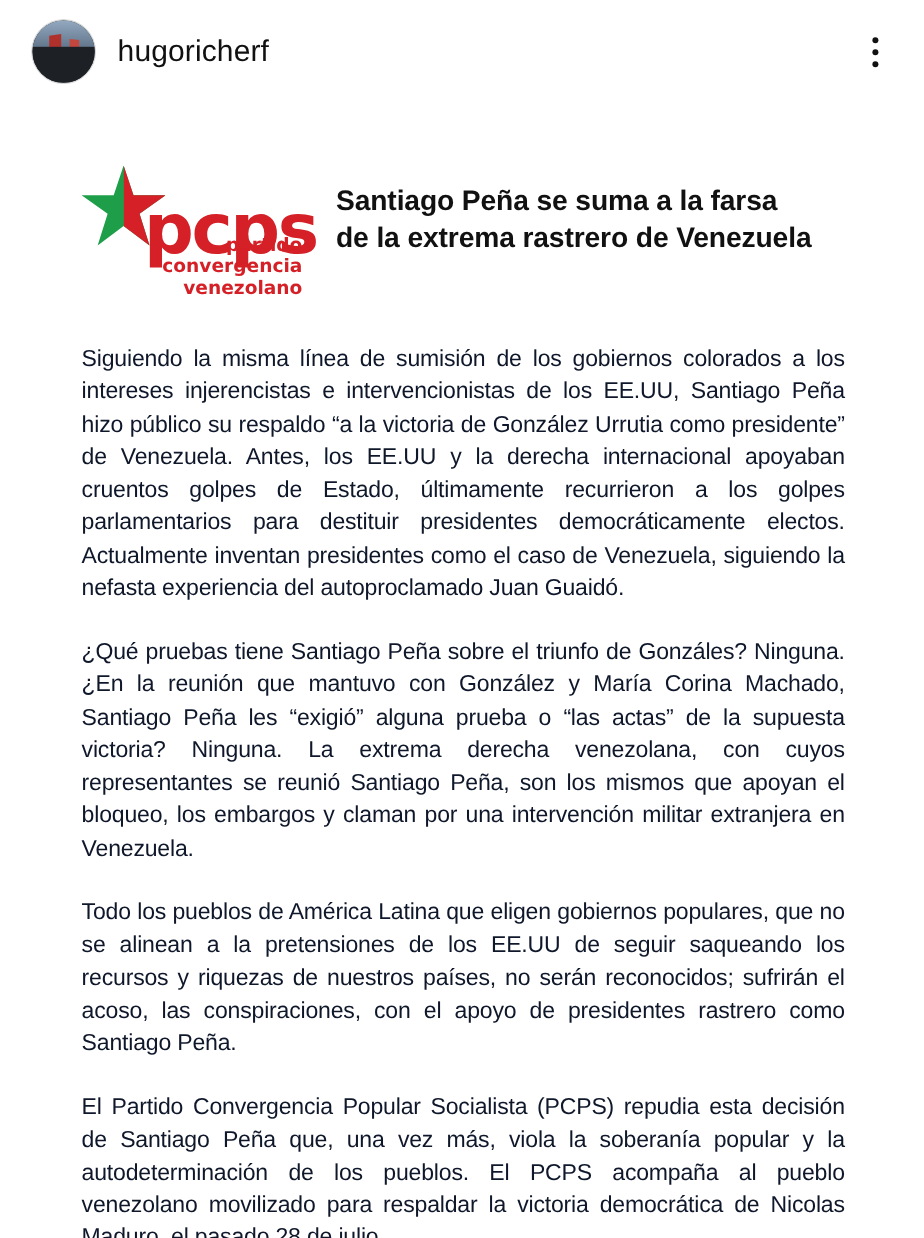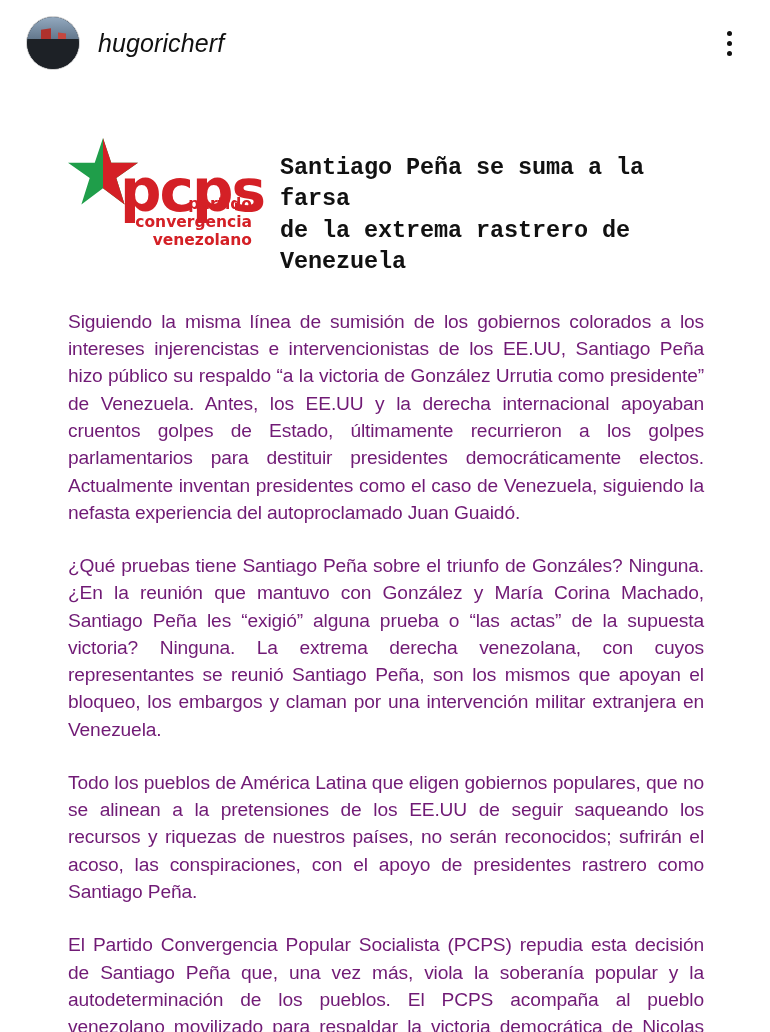--- a/index.html
+++ b/index.html
@@ -16,21 +16,20 @@
   }
 
   
   .post-header {
     height: 86px;
     display: flex;
     align-items: center;
     padding: 0 24px 0 26px;
     box-sizing: border-box;
     background: #ffffff;
-    font-style: italic;
   }
   .avatar {
     width: 52px;
     height: 52px;
     border-radius: 50%;
     flex: 0 0 52px;
     position: relative;
     overflow: hidden;
     border: 1px solid #d9d9d9;
     background: #2b3138;
@@ -165,29 +164,28 @@
   }
 
   .banner-title {
     padding-left: 14px;
     padding-top: 18px;
     font-size: 23.5px;
     font-weight: 700;
     line-height: 1.34;
     color: #111111;
     letter-spacing: -0.1px;
-    font-family: Liberation Mono, monospace;
   }
 
   .body-text p {
     margin: 0 0 26px 0;
     font-size: 19.2px;
     line-height: 1.42;
     text-align: justify;
-    color: #701a75;
+    color: #0f172a;
     letter-spacing: -0.15px;
   }
   .body-text p:last-child { margin-bottom: 0; }
 </style>
 </head>
 <body>
 
 <div class="post-header">
   <div class="avatar">
     <div class="av-sky"></div>

